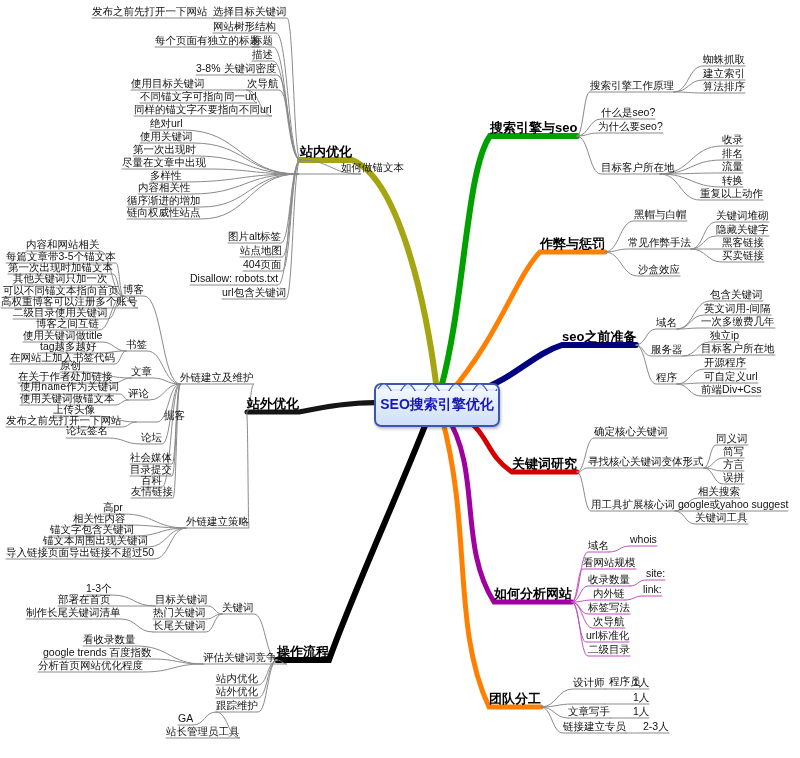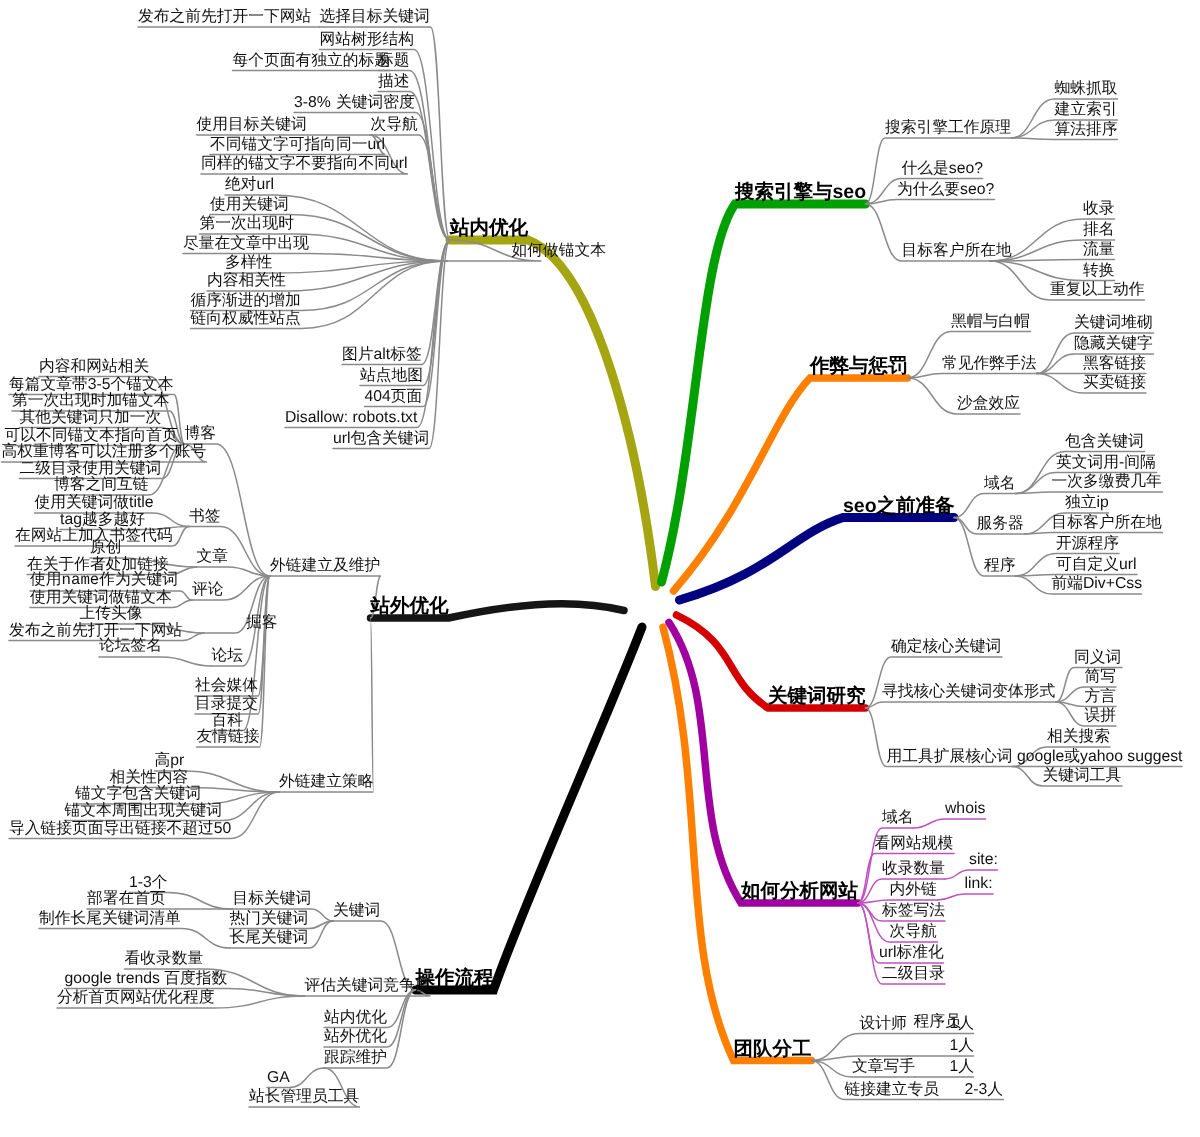--- a/index.html
+++ b/index.html
@@ -160,20 +160,26 @@
       <path d="M180,384 C176,384 176,476 172,476 L130,476" fill="none" stroke="#8a8a8a" stroke-width="1" stroke-linecap="round"></path>
       <path d="M180,384 C171,384 171,487 162,487 L141,487" fill="none" stroke="#8a8a8a" stroke-width="1" stroke-linecap="round"></path>
       <path d="M180,384 C176.5,384 176.5,498 173,498 L131,498" fill="none" stroke="#8a8a8a" stroke-width="1" stroke-linecap="round"></path>
       <path d="M247,412 C248,412 248,528 249,528 L186,528" fill="none" stroke="#8a8a8a" stroke-width="1" stroke-linecap="round"></path>
       <path d="M186,528 C154.5,528 154.5,514 123,514 L103,514" fill="none" stroke="#8a8a8a" stroke-width="1" stroke-linecap="round"></path>
       <path d="M186,528 C156,528 156,525 126,525 L73,525" fill="none" stroke="#8a8a8a" stroke-width="1" stroke-linecap="round"></path>
       <path d="M186,528 C160,528 160,536 134,536 L50,536" fill="none" stroke="#8a8a8a" stroke-width="1" stroke-linecap="round"></path>
       <path d="M186,528 C167,528 167,547 148,547 L43,547" fill="none" stroke="#8a8a8a" stroke-width="1" stroke-linecap="round"></path>
       <path d="M186,528 C170,528 170,559 154,559 L6,559" fill="none" stroke="#8a8a8a" stroke-width="1" stroke-linecap="round"></path>
     </svg>
+  <div id="central">
+    <svg class="scallops" width="126" height="13">
+      <path d="M3,11 Q9,1 15,11 T27,11 T39,11 T51,11 T63,11 T75,11 T87,11 T99,11 T111,11 T122,11" fill="#dfeafb" stroke="#3a56b0" stroke-width="1.2"></path>
+    </svg>
+    <span>SEO搜索引擎优化</span>
+  </div>
 <div class="node main" style="left: 300px; top: 144px;">站内优化</div>
     <div class="node main" style="left: 490px; top: 120px;">搜索引擎与seo</div>
     <div class="node main" style="left: 540px; top: 236px;">作弊与惩罚</div>
     <div class="node main" style="left: 562px; top: 329px;">seo之前准备</div>
     <div class="node main" style="left: 512px; top: 456px;">关键词研究</div>
     <div class="node main" style="left: 494px; top: 586px;">如何分析网站</div>
     <div class="node main" style="left: 489px; top: 691px;">团队分工</div>
     <div class="node main" style="left: 277px; top: 644px;">操作流程</div>
     <div class="node main" style="left: 247px; top: 396px;">站外优化</div>
     <div class="node" style="left: 213px; top: 5px;">选择目标关键词</div>

